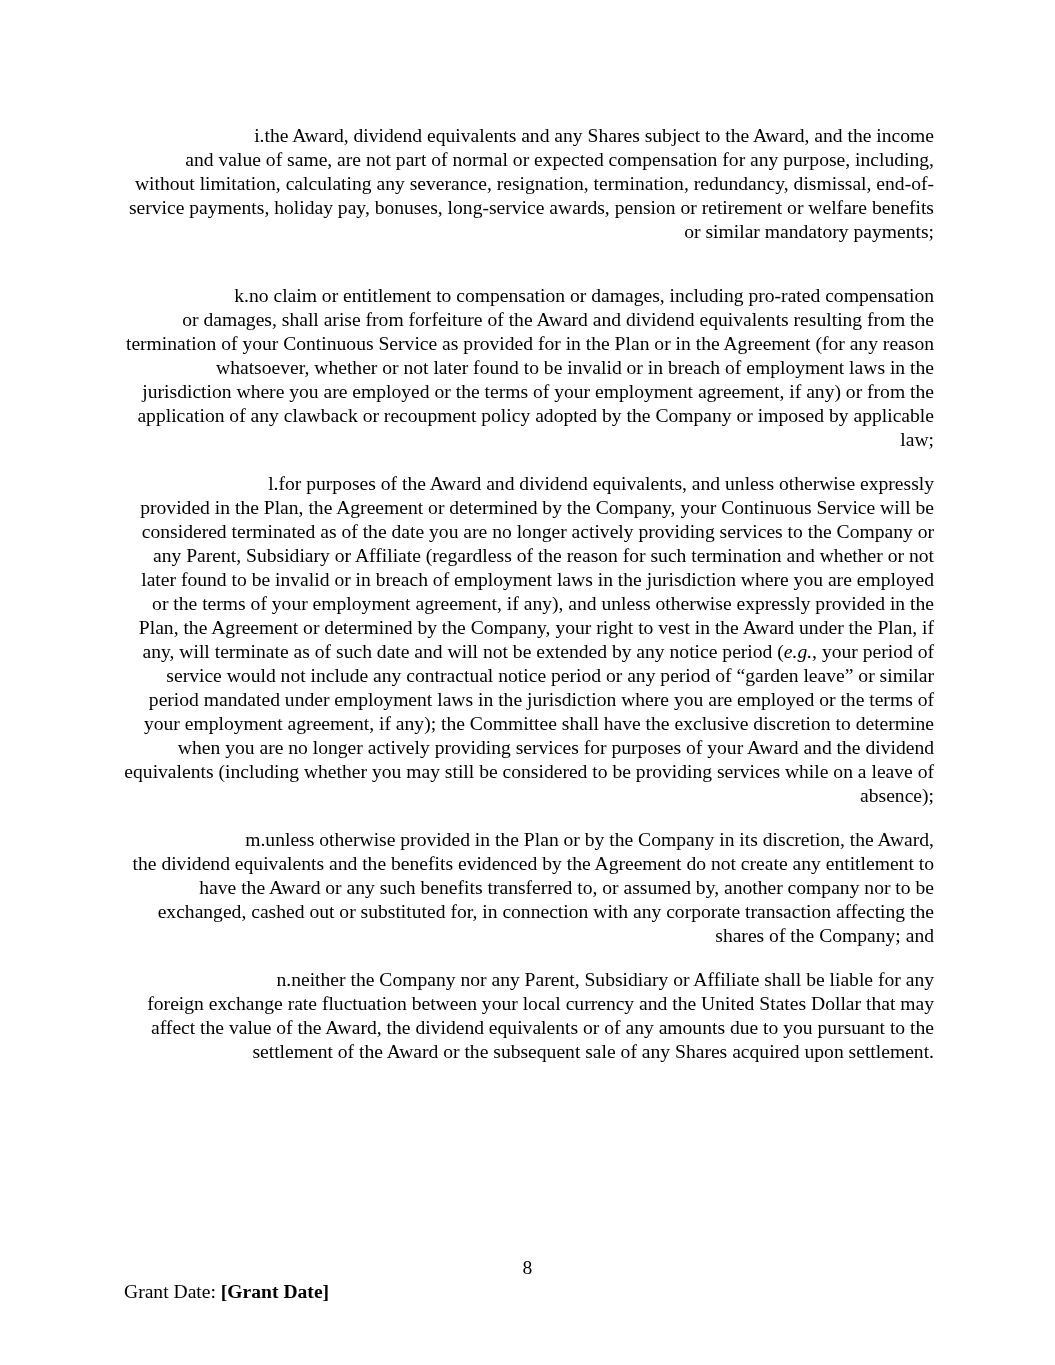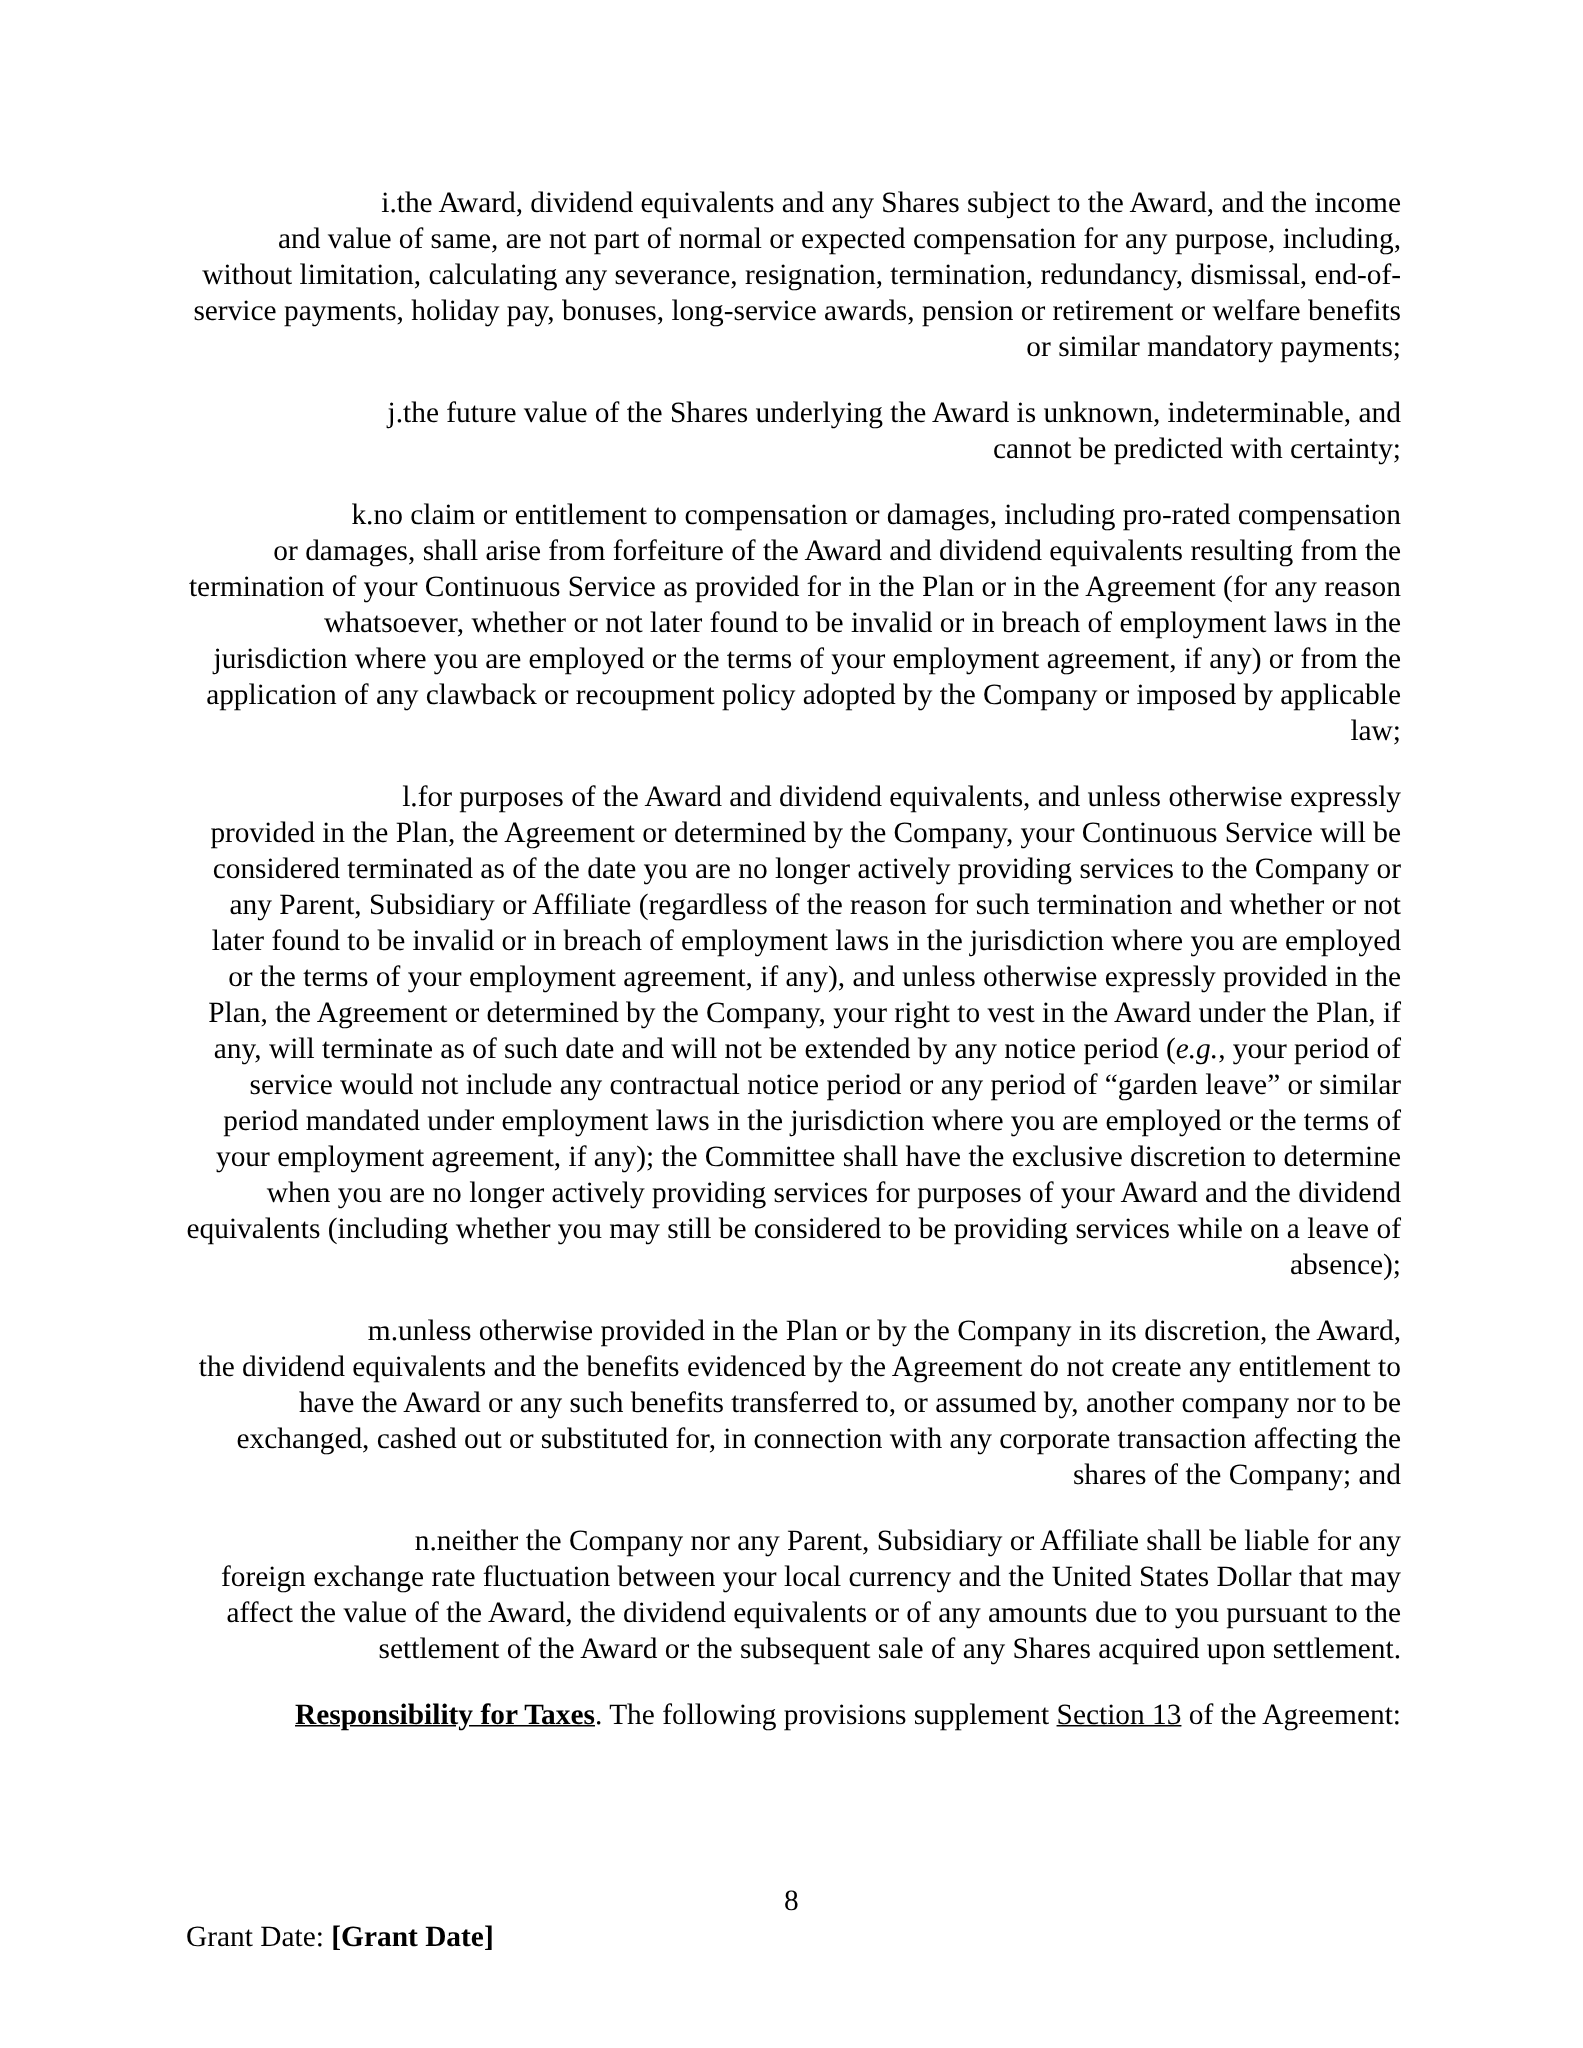--- a/index.html
+++ b/index.html
@@ -14,27 +14,25 @@
   .page-num { position: absolute; top: 1257px; left: 0; width: 1055px; text-align: center; }
   .footer { position: absolute; left: 124px; top: 1281px; text-align: center; }
   .footer b { font-weight: bold; }
 </style>
 </head>
 <body>
 
 <div class="page">
   <p class="para"><span class="label">i.</span><span>the Award, dividend equivalents and any Shares subject to the Award, and the income and value of same, are not part of normal or expected compensation for any purpose, including, without limitation, calculating any severance, resignation, termination, redundancy, dismissal, end-of-service payments, holiday pay, bonuses, long-service awards, pension or retirement or welfare benefits or similar mandatory payments;</span></p>
   <div class="gap"></div>
-  <p class="para"><span class="label">j.</span><span>the future value of the Shares underlying the Award is unknown, indeterminable, and cannot be predicted with certainty;</span></p>
   <div class="gap"></div>
   <p class="para"><span class="label">k.</span><span>no claim or entitlement to compensation or damages, including pro-rated compensation or damages, shall arise from forfeiture of the Award and dividend equivalents resulting from the termination of your Continuous Service as provided for in the Plan or in the Agreement (for any reason whatsoever, whether or not later found to be invalid or in breach of employment laws in the jurisdiction where you are employed or the terms of your employment agreement, if any) or from the application of any clawback or recoupment policy adopted by the Company or imposed by applicable law;</span></p>
   <div class="gap"></div>
   <p class="para"><span class="label">l.</span><span>for purposes of the Award and dividend equivalents, and unless otherwise expressly provided in the Plan, the Agreement or determined by the Company, your Continuous Service will be considered terminated as of the date you are no longer actively providing services to the Company or any Parent, Subsidiary or Affiliate (regardless of the reason for such termination and whether or not later found to be invalid or in breach of employment laws in the jurisdiction where you are employed or the terms of your employment agreement, if any), and unless otherwise expressly provided in the Plan, the Agreement or determined by the Company, your right to vest in the Award under the Plan, if any, will terminate as of such date and will not be extended by any notice period (</span><i>e.g.</i><span>, your period of service would not include any contractual notice period or any period of “garden leave” or similar period mandated under employment laws in the jurisdiction where you are employed or the terms of your employment agreement, if any); the Committee shall have the exclusive discretion to determine when you are no longer actively providing services for purposes of your Award and the dividend equivalents (including whether you may still be considered to be providing services while on a leave of absence);</span></p>
   <div class="gap"></div>
   <p class="para"><span class="label">m.</span><span>unless otherwise provided in the Plan or by the Company in its discretion, the Award, the dividend equivalents and the benefits evidenced by the Agreement do not create any entitlement to have the Award or any such benefits transferred to, or assumed by, another company nor to be exchanged, cashed out or substituted for, in connection with any corporate transaction affecting the shares of the Company; and</span></p>
   <div class="gap"></div>
   <p class="para"><span class="label">n.</span><span>neither the Company nor any Parent, Subsidiary or Affiliate shall be liable for any foreign exchange rate fluctuation between your local currency and the United States Dollar that may affect the value of the Award, the dividend equivalents or of any amounts due to you pursuant to the settlement of the Award or the subsequent sale of any Shares acquired upon settlement.</span></p>
   <div class="gap"></div>
-  <p class="para" style="text-indent:0"><span class="heading">Responsibility for Taxes</span><span>.  The following provisions supplement </span><span class="u">Section 13</span><span> of the Agreement:</span></p>
 </div>
 
 <div class="page-num">8</div>
 <div class="footer"><span>Grant Date: </span><b>[Grant Date]</b></div>
 
 </body></html>

